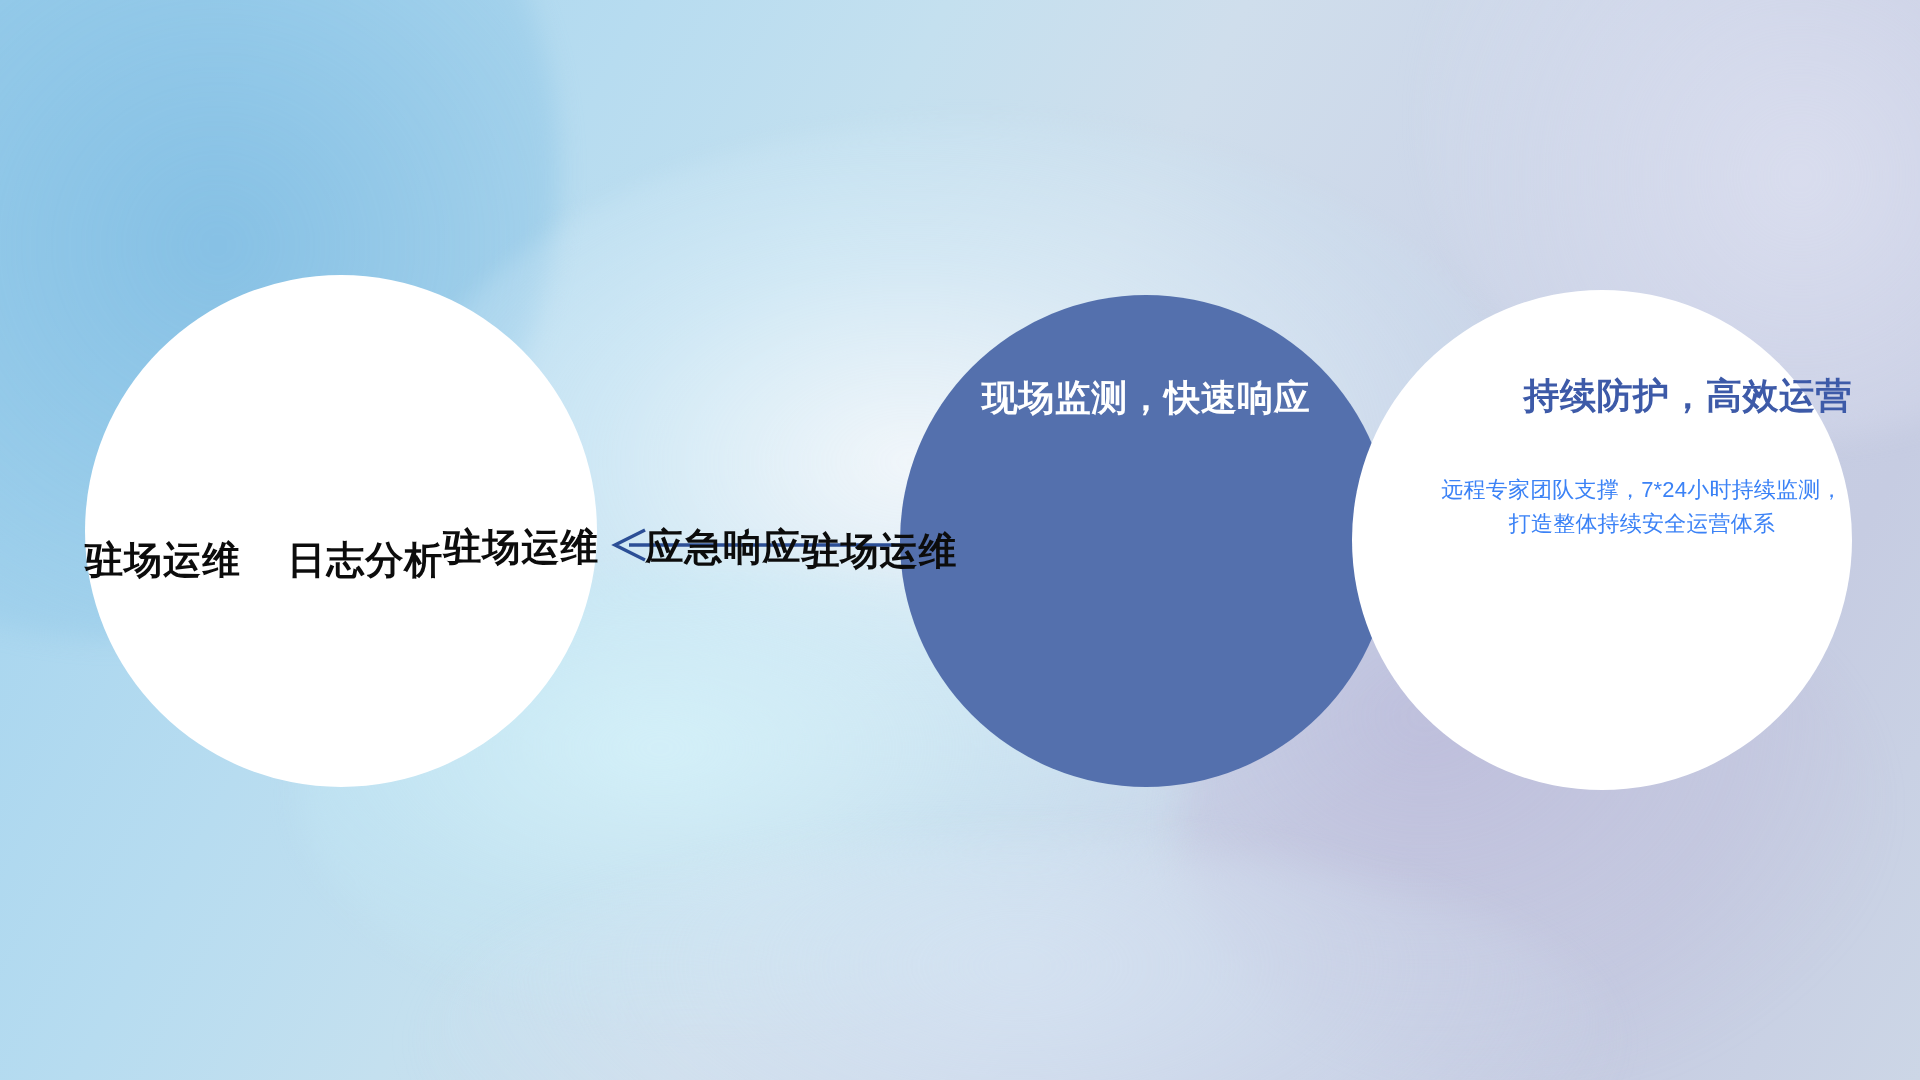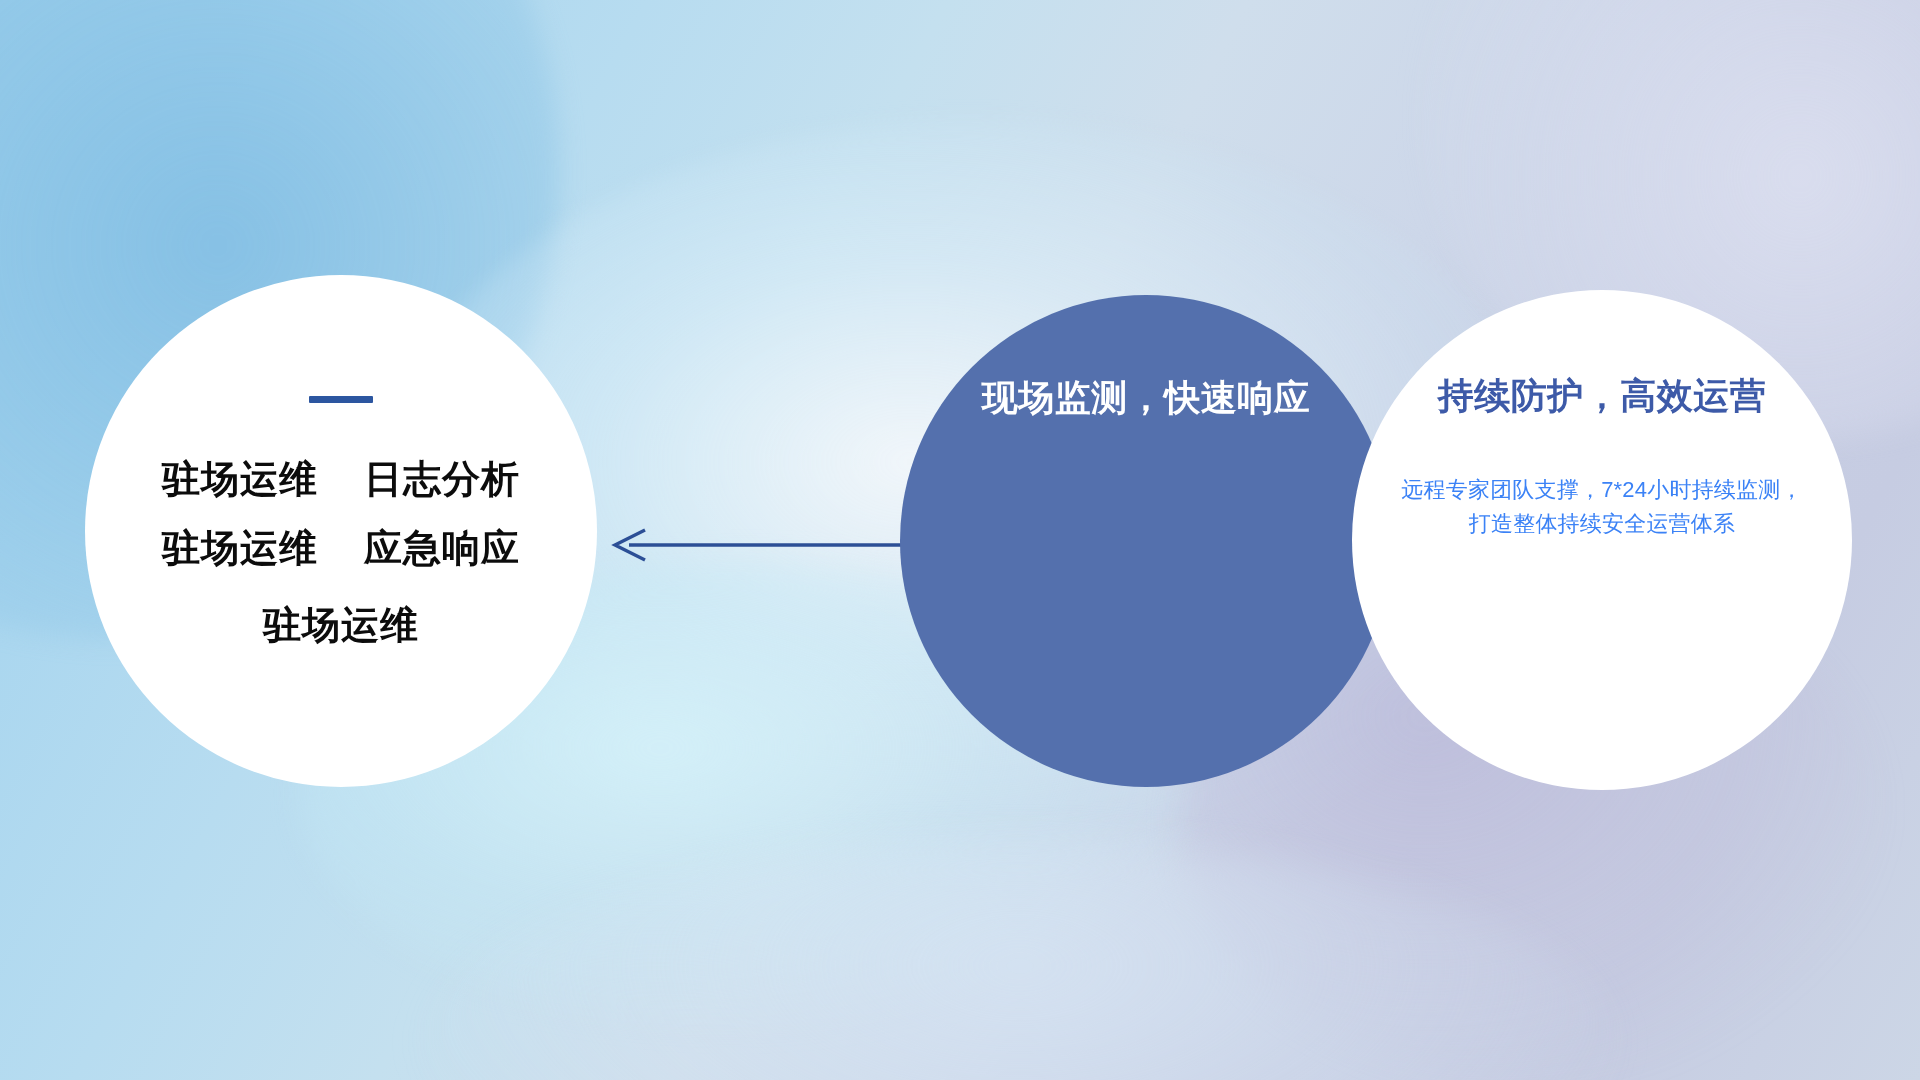--- a/index.html
+++ b/index.html
@@ -130,21 +130,21 @@
   #circle-mid   { z-index: 5; }
   #circle-right { z-index: 6; }
 
   
   #left-content {
     position: absolute;
     left: 85px; top: 275px;
     width: 512px; height: 512px;
     z-index: 7;
     display: flex;
-    flex-direction: column;
+    flex-direction: row;
     align-items: center;
     pointer-events: none;
   }
   #left-dash {
     width: 64px;
     height: 7px;
     border-radius: 1px;
     margin-top: 121px;
   }
   .left-line {
@@ -189,21 +189,21 @@
   }
 
   
   #right-content {
     position: absolute;
     left: 1352px; top: 290px;
     width: 500px; height: 500px;
     z-index: 8;
     display: flex;
     flex-direction: column;
-    align-items: center;
+    align-items: flex-end;
     pointer-events: none;
   }
   #right-title {
     margin-top: 82px;
     font-size: 36px;
     font-weight: bold;
     letter-spacing: 0.5px;
     white-space: nowrap;
   }
   #right-body {

